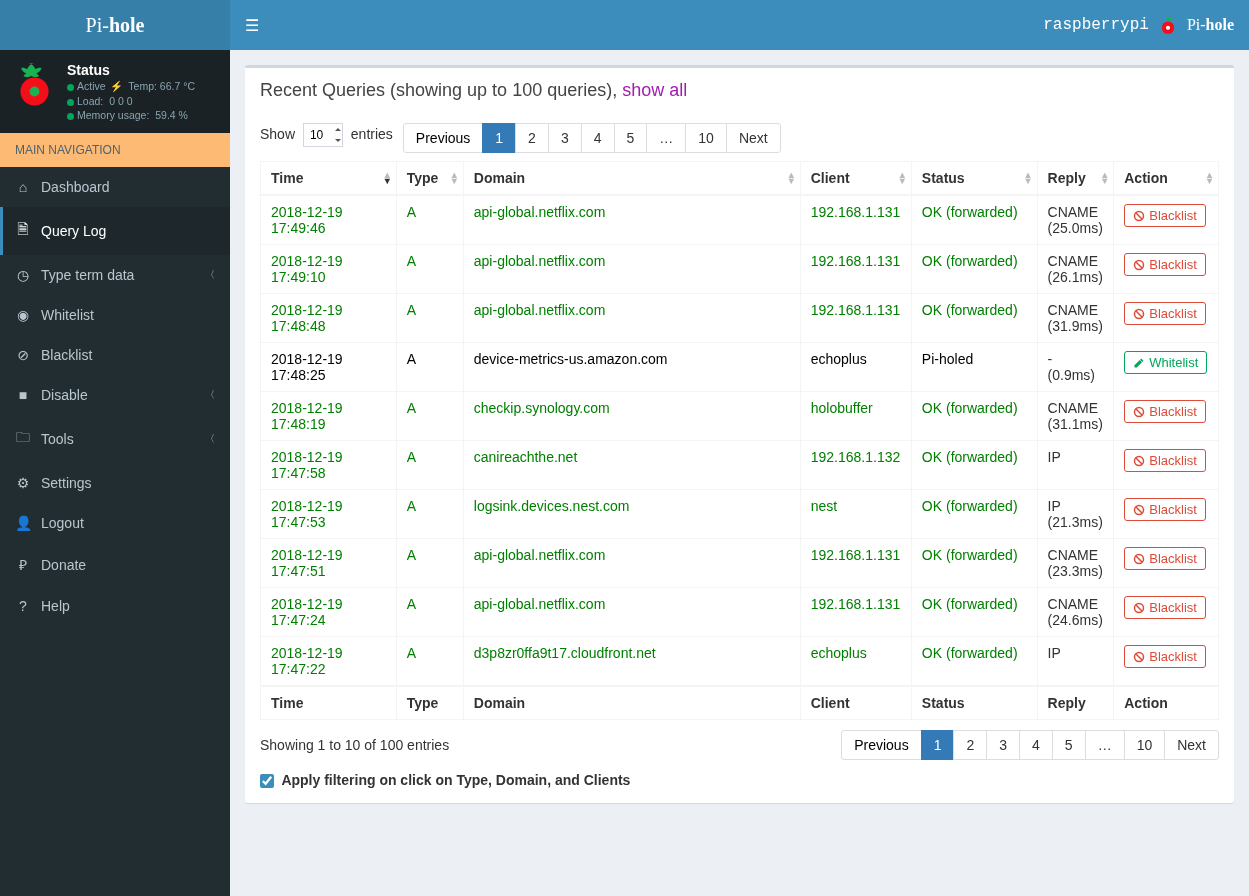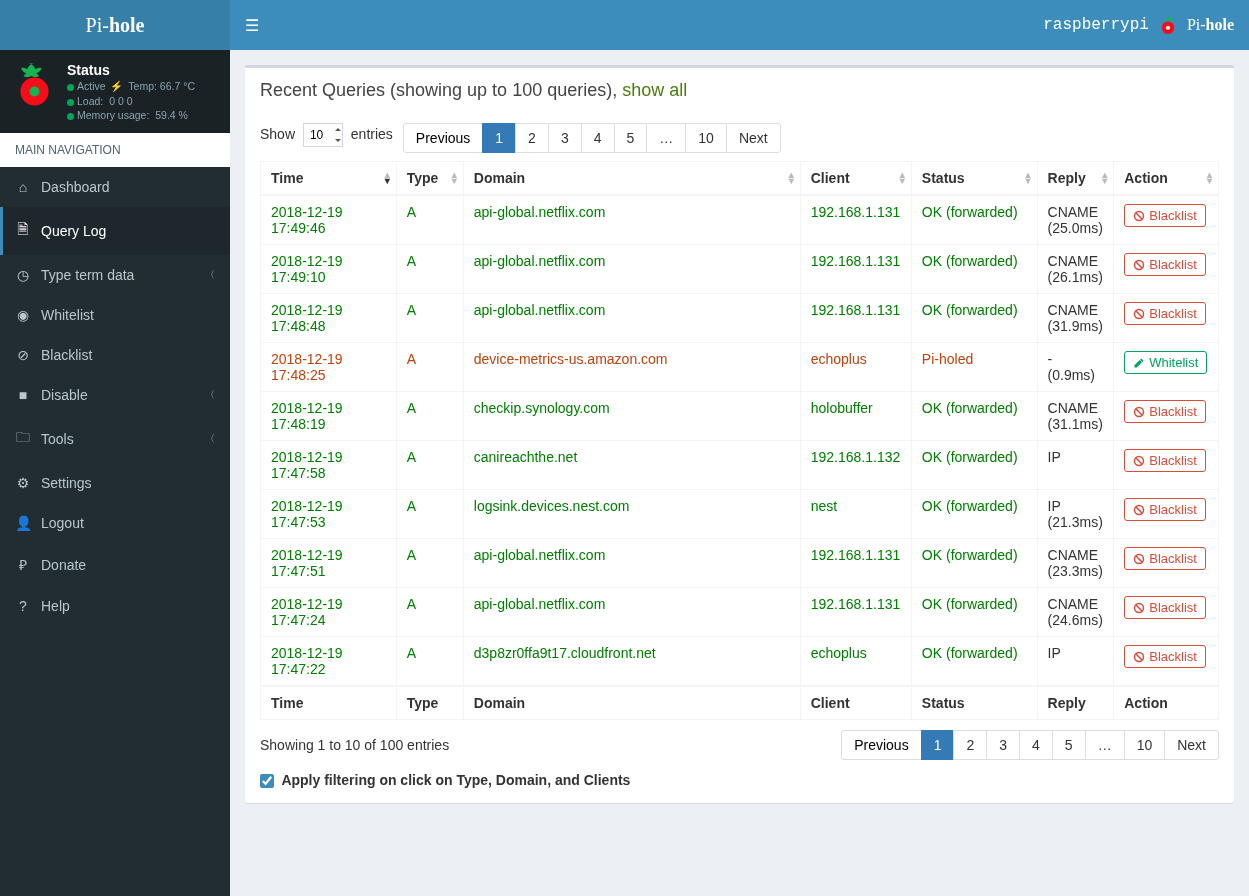--- a/index.html
+++ b/index.html
@@ -11,39 +11,39 @@
 .logo{height:50px;background:#367fa9;color:#fff;text-align:center;line-height:50px;font-size:20px;font-family:Georgia,serif}
 .logo b{font-weight:700}
 .user-panel{padding:12px;display:flex;gap:10px;background:#1a2226}
 .user-panel .pholder{width:45px;height:45px;position:relative}
 .user-panel .pholder svg{width:45px;height:45px}
 .user-panel .info{color:#fff;font-size:12px}
 .user-panel .info b{font-size:14px}
 .user-panel .stat-line{color:#8aa4af;font-size:10.5px;margin-top:2px}
 .dot{display:inline-block;width:7px;height:7px;border-radius:50%;background:#00a65a;margin-right:3px;vertical-align:middle}
 .bolt{color:#3c8dbc;margin:0 2px}
-.side-header{color:#4b646f;background:#ffffff;padding:10px 15px;font-size:12px}
+.side-header{color:#4b646f;background:#fdba74;padding:10px 15px;font-size:12px}
 .side-menu{list-style:none}
 .side-menu li{position:relative}
 .side-menu li a{display:flex;align-items:center;gap:10px;padding:12px 15px;color:#b8c7ce;font-size:14px}
 .side-menu li.active a{background:#1e282c;color:#fff;border-left:3px solid #3c8dbc;padding-left:12px}
 .side-menu .icon{width:16px;text-align:center;font-size:14px}
 .side-menu .chev{margin-left:auto;font-size:10px;color:#b8c7ce}
 
 
 .main-header{position:absolute;left:230px;top:0;right:0;height:50px;background:#3c8dbc;color:#fff;display:flex;align-items:center;padding:0 15px;width:1019px}
 .main-header .toggle{cursor:pointer;font-size:16px}
 .main-header .right{margin-left:auto;display:flex;align-items:center;gap:8px;font-family:"Courier New",monospace;font-size:16px}
 .main-header .right .brand{font-family:Georgia,serif}
 
 
 .content-wrap{position:absolute;left:230px;top:50px;width:1019px;padding:15px}
 .box{background:#fff;border-top:3px solid #d2d6de;border-radius:3px;box-shadow:0 1px 1px rgba(0,0,0,.1)}
 .box-header{padding:12px 15px;color:#444;font-size:18px}
-.box-header a{color:#4d7c0f}
+.box-header a{color:#a21caf}
 .box-body{padding:10px 15px 15px}
 
 
 .dt-top{display:flex;margin-bottom:8px}
 .dt-length{font-size:14px}
 .dt-length select{border:1px solid #d2d6de;height:24px;font-size:12px;padding:0 18px 0 6px;margin:0 4px;appearance:none;background:#fff}
 .dt-length .sel-wrap{position:relative;display:inline-block}
 .dt-length .sel-wrap::after{content:"";position:absolute;right:6px;top:5px;width:0;height:0;border-left:3px solid transparent;border-right:3px solid transparent;border-bottom:3px solid #555}
 .dt-length .sel-wrap::before{content:"";position:absolute;right:6px;bottom:5px;width:0;height:0;border-left:3px solid transparent;border-right:3px solid transparent;border-top:3px solid #555}
 .dt-filter{margin-left:auto;font-size:14px}
@@ -61,21 +61,21 @@
 
 table.qtbl{width:100%;border-collapse:collapse;margin-top:6px}
 table.qtbl th,table.qtbl td{border:1px solid #f4f4f4;padding:8px 10px;text-align:left;vertical-align:top;font-size:14px}
 table.qtbl thead th{border-bottom:2px solid #f4f4f4;font-weight:700;position:relative;padding-right:24px;white-space:nowrap}
 table.qtbl tfoot th{border-top:2px solid #f4f4f4;font-weight:700}
 .sort-icons{position:absolute;right:6px;top:50%;transform:translateY(-50%);font-size:10px;line-height:6px;color:#bbb}
 .sort-icons.active-desc .d{color:#333}
 .sort-icons .u,.sort-icons .d{display:block}
 .col-time{width:135px}.col-type{width:60px}.col-domain{width:335px}.col-client{width:95px}.col-status{width:125px}.col-reply{width:65px}.col-action{width:90px}
 td.green,td.green *{color:#008000}
-td.red,td.red *{color:#c2410c}
+td.red,td.red *{color:#000000}
 .btn{display:inline-flex;align-items:center;gap:4px;border:1px solid;border-radius:3px;padding:3px 8px;font-size:13px;cursor:pointer;background:#fff}
 .btn-danger{color:#dd4b39;border-color:#dd4b39}
 .btn-success{color:#00a65a;border-color:#00a65a}
 .ban-icon,.edit-icon{width:12px;height:12px;display:inline-block}
 
 
 .dt-bottom{display:flex;align-items:center;margin-top:10px}
 .dt-info{font-size:14px}
 .dt-bottom .dt-paging{margin-left:auto}
 .apply-filter{margin-top:12px;font-size:14px;font-weight:700}

